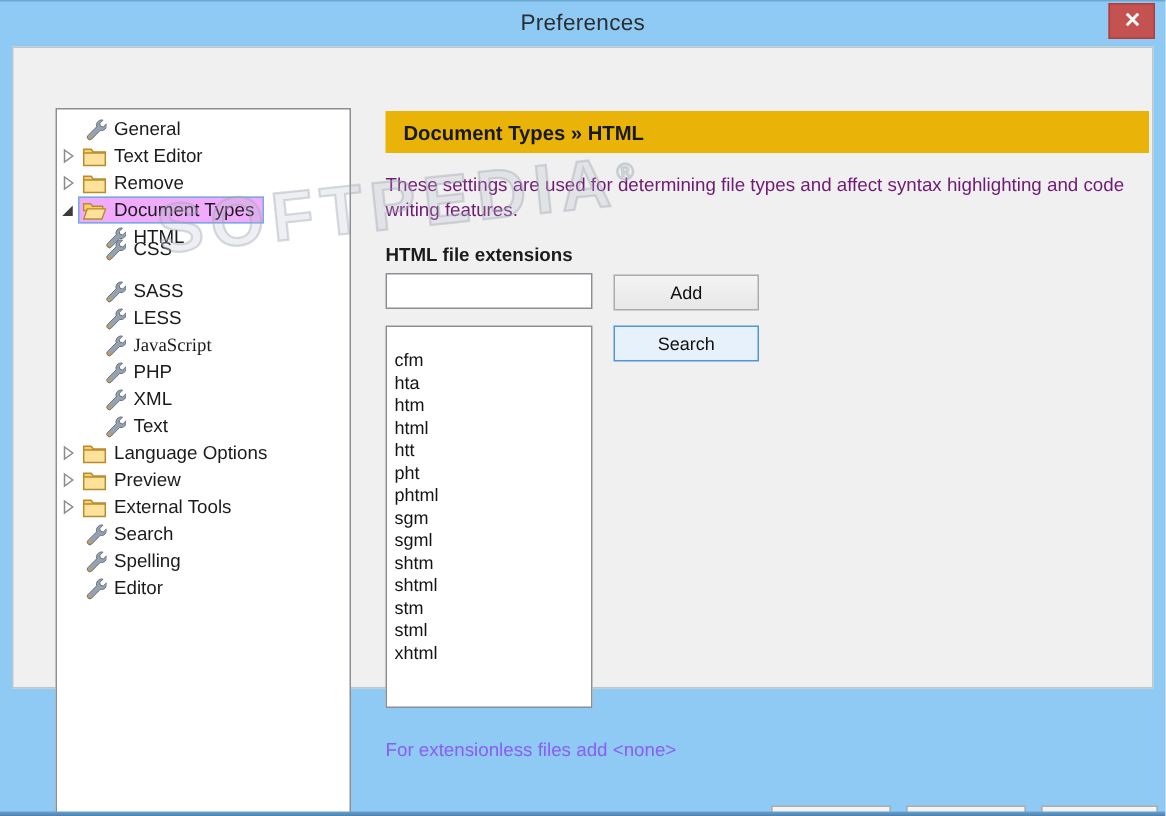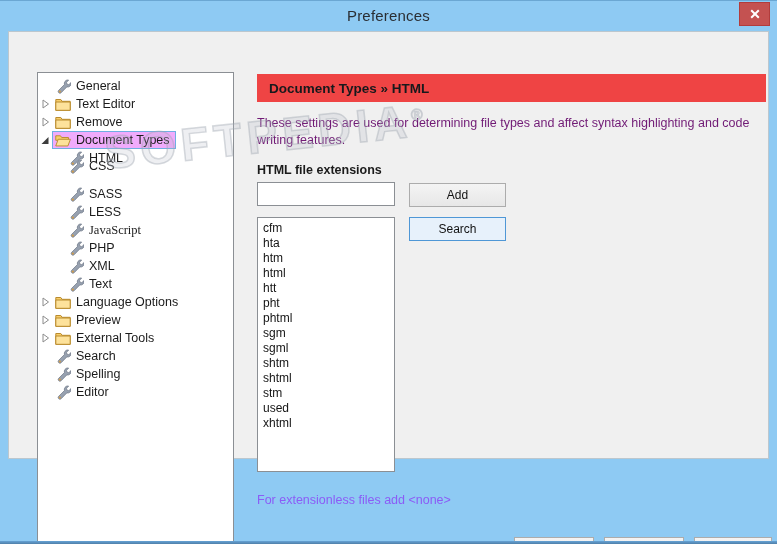--- a/index.html
+++ b/index.html
@@ -50,41 +50,41 @@
     padding:1px 5px 1px 2px; border:1px solid transparent; height:18px;
   }
   .lvl0 .tree-content { margin-left:14px; }
   .lvl1 .tree-content { margin-left:27px; }
   .tree-row.selected .tree-content { background:#f0abfc; border-color:#70aee2;justify-content:center; }
   .tree-icon { display:inline-flex; width:16px; justify-content:center; }
 
   
   .header-band {
     position:absolute; left:248px; top:42px; width:509px; height:28px;
-    background:#ef4444; display:flex; align-items:center;
+    background:#eab308; display:flex; align-items:center;
   }
   .header-band .hdr {
     font-size:13.5px; font-weight:bold; color:#17191c; padding-left:12px;
   }
   .description {
     position:absolute; left:248px; top:83px; width:512px;
     font-size:12.5px; line-height:17px; color:#701a75; white-space:pre-line;
   }
   .ext-label {
     position:absolute; left:248px; top:131px;
     font-size:12.5px; font-weight:bold; color:#1b1b1b;
   }
   .ext-input {
     position:absolute; left:248px; top:150px; width:138px; height:24px;
     border:1px solid #8b8f94; background:#ffffff; font-size:12px; padding:0 4px;
     font-family:"Liberation Sans", sans-serif; outline:none;
   }
   .listbox {
     position:absolute; left:248px; top:185px; width:138px; height:255px;
-    background:#ffffff; border:1px solid #8b8f94; padding-top:3px; overflow:hidden;
+    background:#ffffff; border:1px solid #8b8f94; padding-top:15px; overflow:hidden;
   }
   .list-item {
     font-size:12px; line-height:15px; color:#141414; padding-left:5px; cursor:default;
   }
   .footnote {
     position:absolute; left:248px; top:446px;
     font-size:12.5px; color:#8b5cf6;margin-top:15px;
   }
 
   
@@ -368,21 +368,21 @@
         <div class="list-item">htm</div>
         <div class="list-item">html</div>
         <div class="list-item">htt</div>
         <div class="list-item">pht</div>
         <div class="list-item">phtml</div>
         <div class="list-item">sgm</div>
         <div class="list-item">sgml</div>
         <div class="list-item">shtm</div>
         <div class="list-item">shtml</div>
         <div class="list-item">stm</div>
-        <div class="list-item">used</div>
+        <div class="list-item">stml</div>
         <div class="list-item">xhtml</div>
       </div>
 
     <button class="btn btn-remove">Search</button>
 
     <div class="footnote">For extensionless files add &lt;none&gt;</div>
 
     <button class="btn btn-ok">OK</button>
     <button class="btn btn-cancel">Cancel</button>
     <button class="btn btn-apply">Apply</button>

